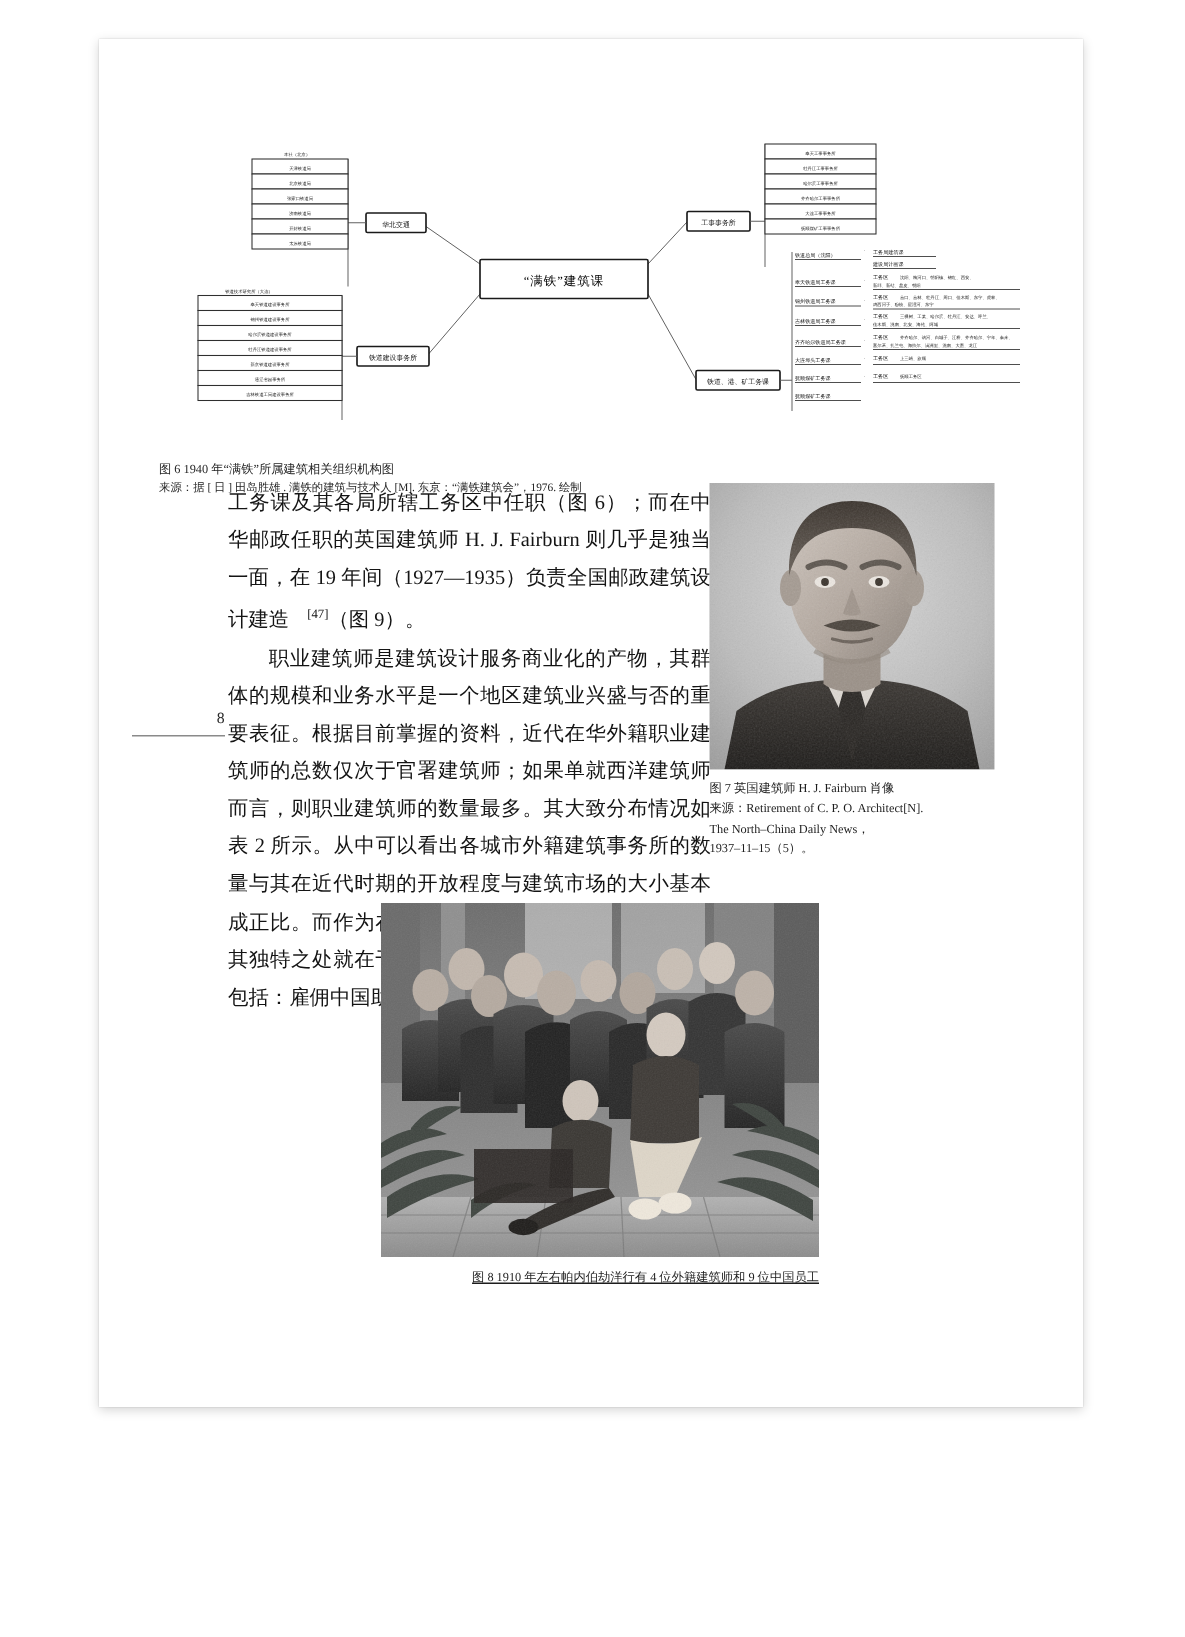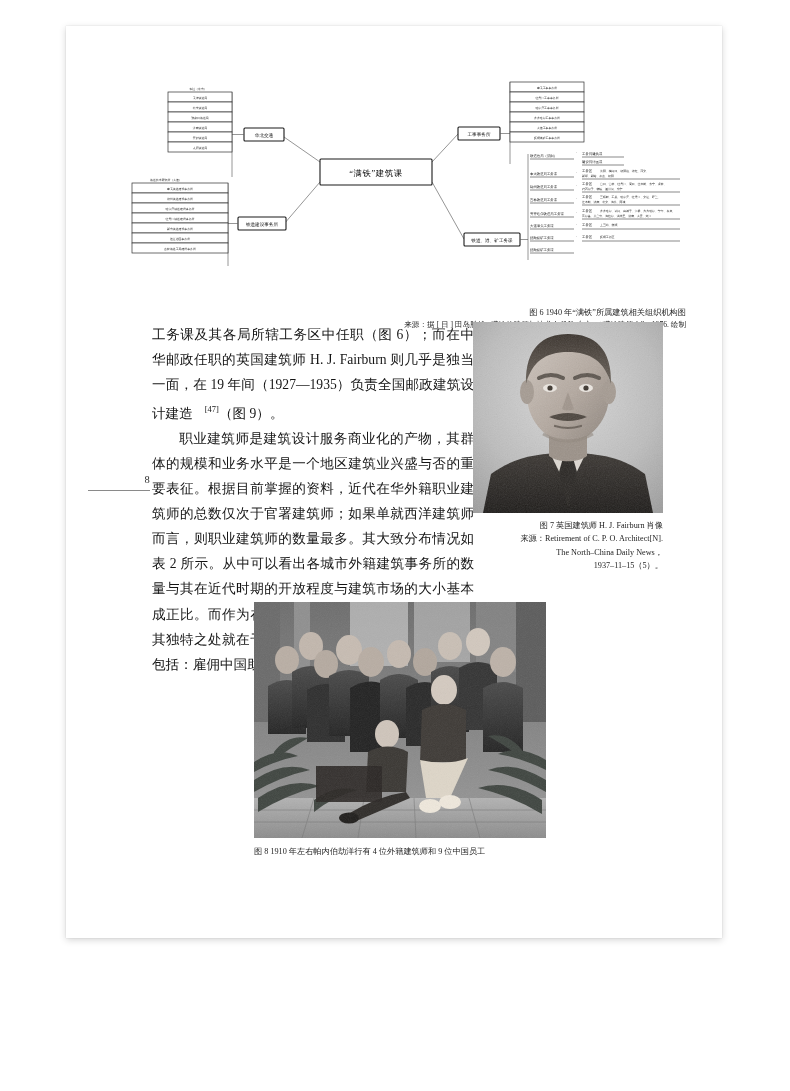--- a/index.html
+++ b/index.html
@@ -43,21 +43,21 @@
     top: 464px;
     width: 62px;
     height: 1px;
     background: #8a8a8a;
   }
 
   
   #mindmap-wrap {
     position: absolute;
     left: 40px;
-    top: 28px;
+    top: 42px;
     width: 580px;
     height: 238px;
   }
   #mindmap-svg { display: block; }
 
   .mm-box {
     fill: #ffffff;
     stroke: #2f2f2f;
     stroke-width: .7;
   }
@@ -93,21 +93,21 @@
   }
   .mm-t-hdr {
     font-family: "Liberation Sans", "DejaVu Sans", sans-serif;
     fill: #141414;
     font-size: 3.4px;
   }
 
   
   .caption {
     position: absolute;
-    text-align: right;
+    text-align: left;
     color: #1f1f1f;
     line-height: 1.5;
   }
   #fig6-caption {
     left: 40px;
     top: 281px;
     width: 580px;
     font-size: 8.2px;
   }
   #fig6-caption .cap-line2 { font-size: 7.6px; }
@@ -137,21 +137,21 @@
   }
   #fig7-photo {
     width: 190px;
     height: 191px;
     position: relative;
     overflow: hidden;
     background: #b9b9b9;
   }
   #fig7-caption-block {
     margin-top: 6px;
-    text-align: right;
+    text-align: left;
     font-size: 8.2px;
     line-height: 1.62;
     color: #1d1d1d;
   }
 
   
   #fig8 {
     position: absolute;
     left: 188px;
     top: 576px;
@@ -159,24 +159,25 @@
   }
   #fig8-photo {
     width: 292px;
     height: 236px;
     position: relative;
     overflow: hidden;
     background: #9e9e9e;
   }
   #fig8-caption-block {
     margin-top: 7px;
-    text-align: left;
+    text-align: right;
     font-size: 8.2px;
     line-height: 1.7;
     color: #1d1d1d;
+    text-decoration: underline;
   }
 
   
   .ph-svg { display: block; width: 100%; height: 100%; }
 </style>
 </head>
 <body>
 
 <div id="page-sheet">
 

